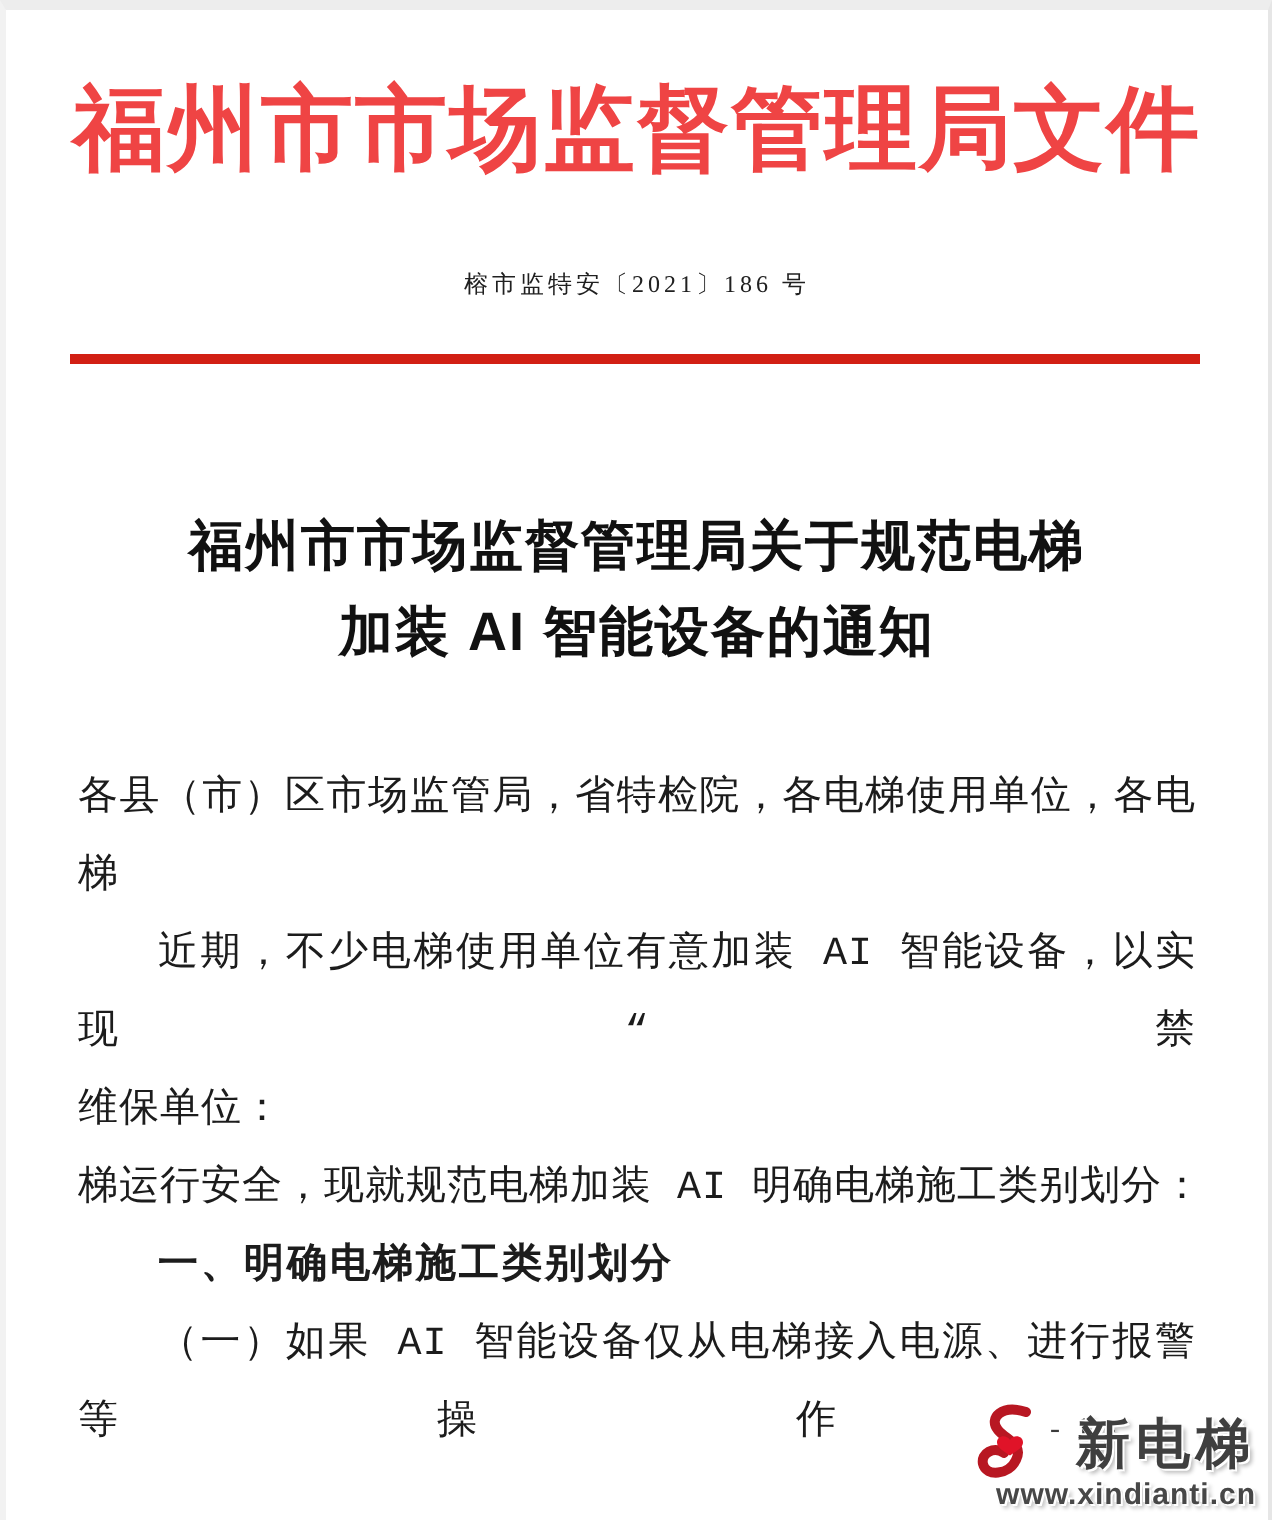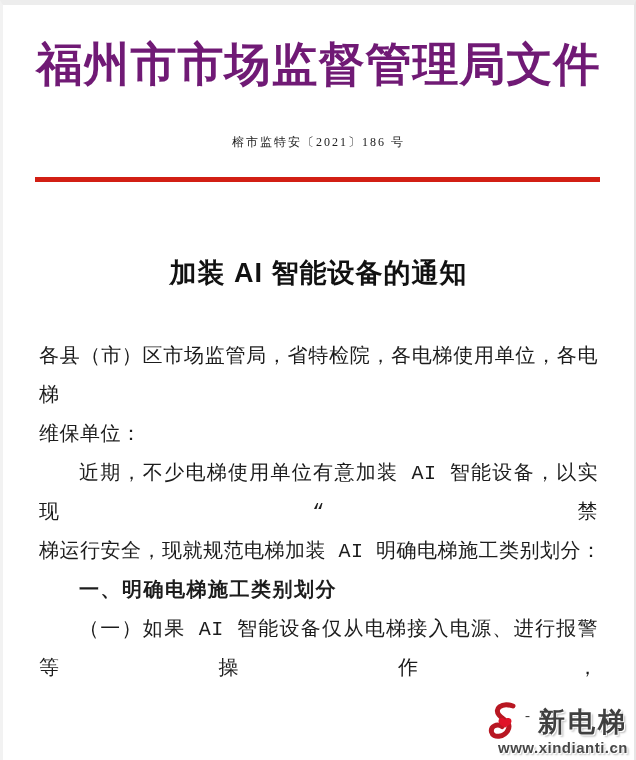--- a/index.html
+++ b/index.html
@@ -16,21 +16,21 @@
     color:#1c1c1c;
   }
   .red-header{
     margin-top:24px;
     text-align:center;
     font-family:"Liberation Serif","DejaVu Serif",serif;
     font-weight:bold;
     font-size:46px;
     line-height:1.55;
     letter-spacing:1px;
-    color:#701a75;
+    color:#ef4444;
     white-space:nowrap;
   }
   .doc-number{
     margin-top:34px;
     text-align:center;
     font-size:12px;
     letter-spacing:2px;
     color:#202020;
   }
   .red-line{
@@ -116,27 +116,28 @@
 
 <div class="page">
 
   <div class="red-header">福州市市场监督管理局文件</div>
 
   <div class="doc-number">榕市监特安〔2021〕186 号</div>
 
   <div class="red-line"></div>
 
   <div class="main-title">
+    <div>福州市市场监督管理局关于规范电梯</div>
     <div>加装 AI 智能设备的通知</div>
   </div>
 
   <div class="body-block" id="body-lines">
       <div class="body-line fill">各县（市）区市场监管局，省特检院，各电梯使用单位，各电梯</div>
+      <div class="body-line fill indent">近期，不少电梯使用单位有意加装 AI 智能设备，以实现“禁</div>
       <div class="body-line">维保单位：</div>
-      <div class="body-line fill indent">近期，不少电梯使用单位有意加装 AI 智能设备，以实现“禁</div>
       <div class="body-line">梯运行安全，现就规范电梯加装 AI 明确电梯施工类别划分：</div>
       <div class="body-line indent bold">一、明确电梯施工类别划分</div>
       <div class="body-line fill indent">（一）如果 AI 智能设备仅从电梯接入电源、进行报警等操作，</div>
     </div>
 
   <div class="page-number">- 1 -</div>
 
   <div class="watermark">
     <div class="wm-row">
       <span class="wm-logo">

